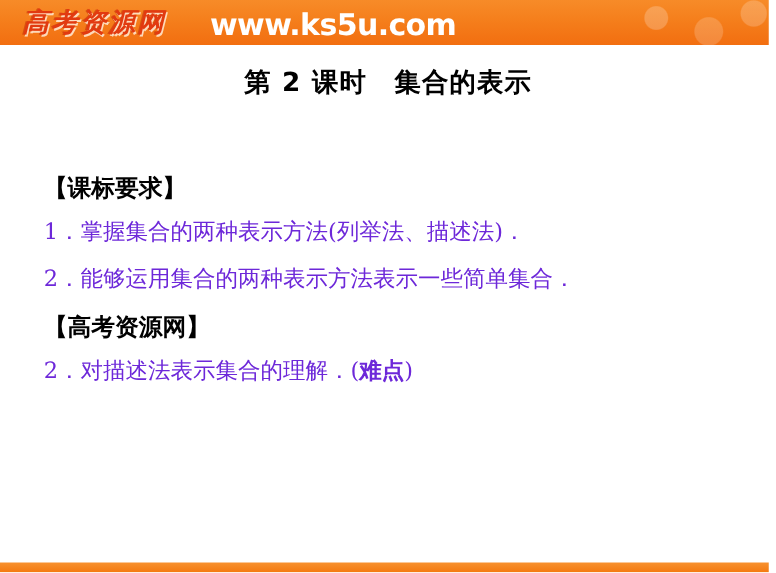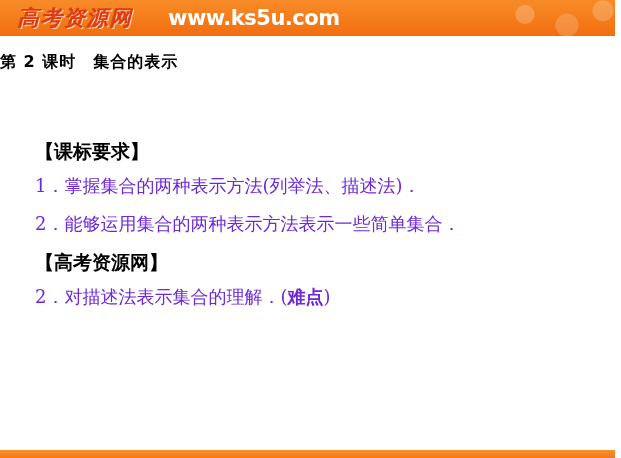--- a/index.html
+++ b/index.html
@@ -52,21 +52,21 @@
     letter-spacing: 2px;
     color: #e23a10;
     text-shadow: 1px 1px 0 rgba(255,235,215,0.85), -1px 0 0 rgba(180,30,5,0.45);
     white-space: nowrap;
   }
   .logo-url {
     position: absolute;
     left: 168px;
     top: 6px;
     font-family: "DejaVu Sans", "Liberation Sans", sans-serif;
-    font-size: 21px;
+    font-size: 24px;
     font-weight: bold;
     letter-spacing: -0.5px;
     color: #ffffff;
     white-space: nowrap;
   }
   .logo-slogan {
     position: absolute;
     left: 401px;
     top: 12px;
     font-family: "DejaVu Sans", "Liberation Sans", sans-serif;
@@ -86,22 +86,23 @@
     height: 8px;
     background: linear-gradient(180deg, #f7912f 0%, #f4790f 100%);
   }
 
   
   .slide-title {
     position: absolute;
     left: 0;
     top: 52px;
     width: 621px;
+    text-align: center;
     font-family: "DejaVu Sans", "Liberation Sans", sans-serif;
-    font-size: 16px;
+    font-size: 21px;
     font-weight: bold;
     color: #000000;
     letter-spacing: 1px;
     white-space: pre;
   }
 
   
   .content {
     position: absolute;
     left: 15px;

